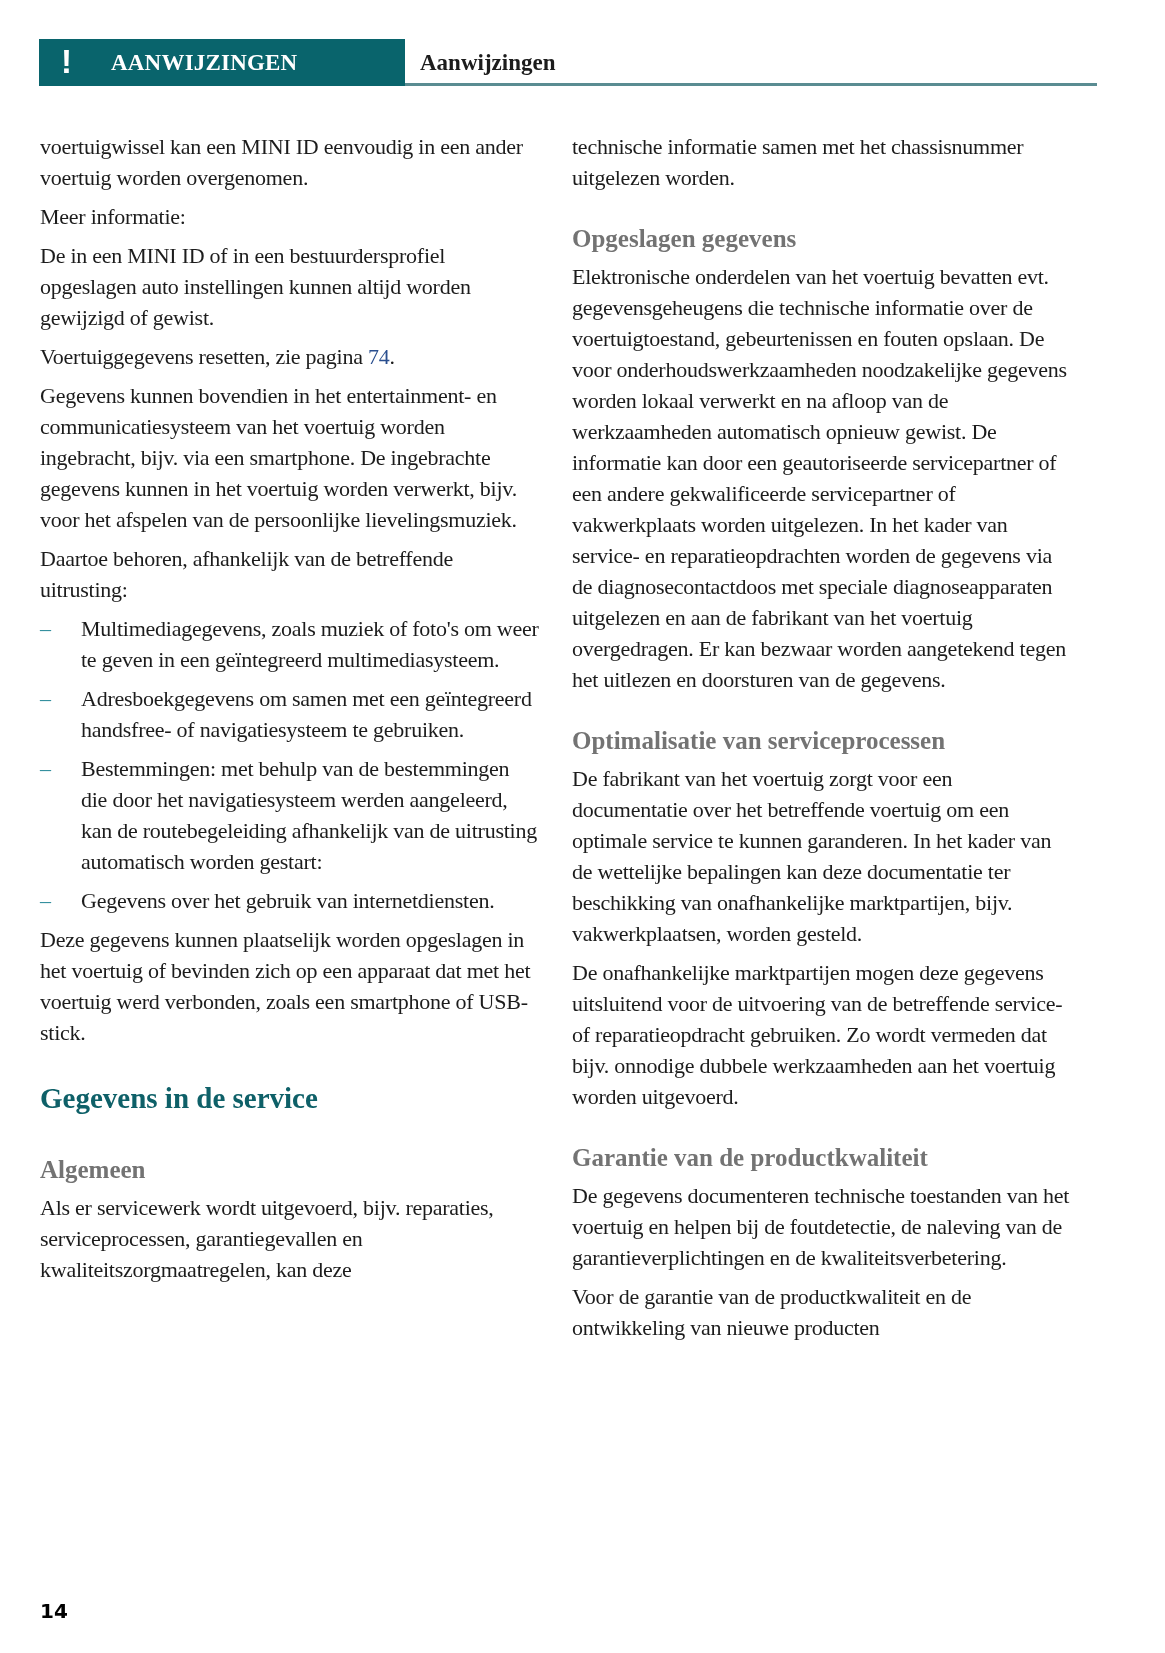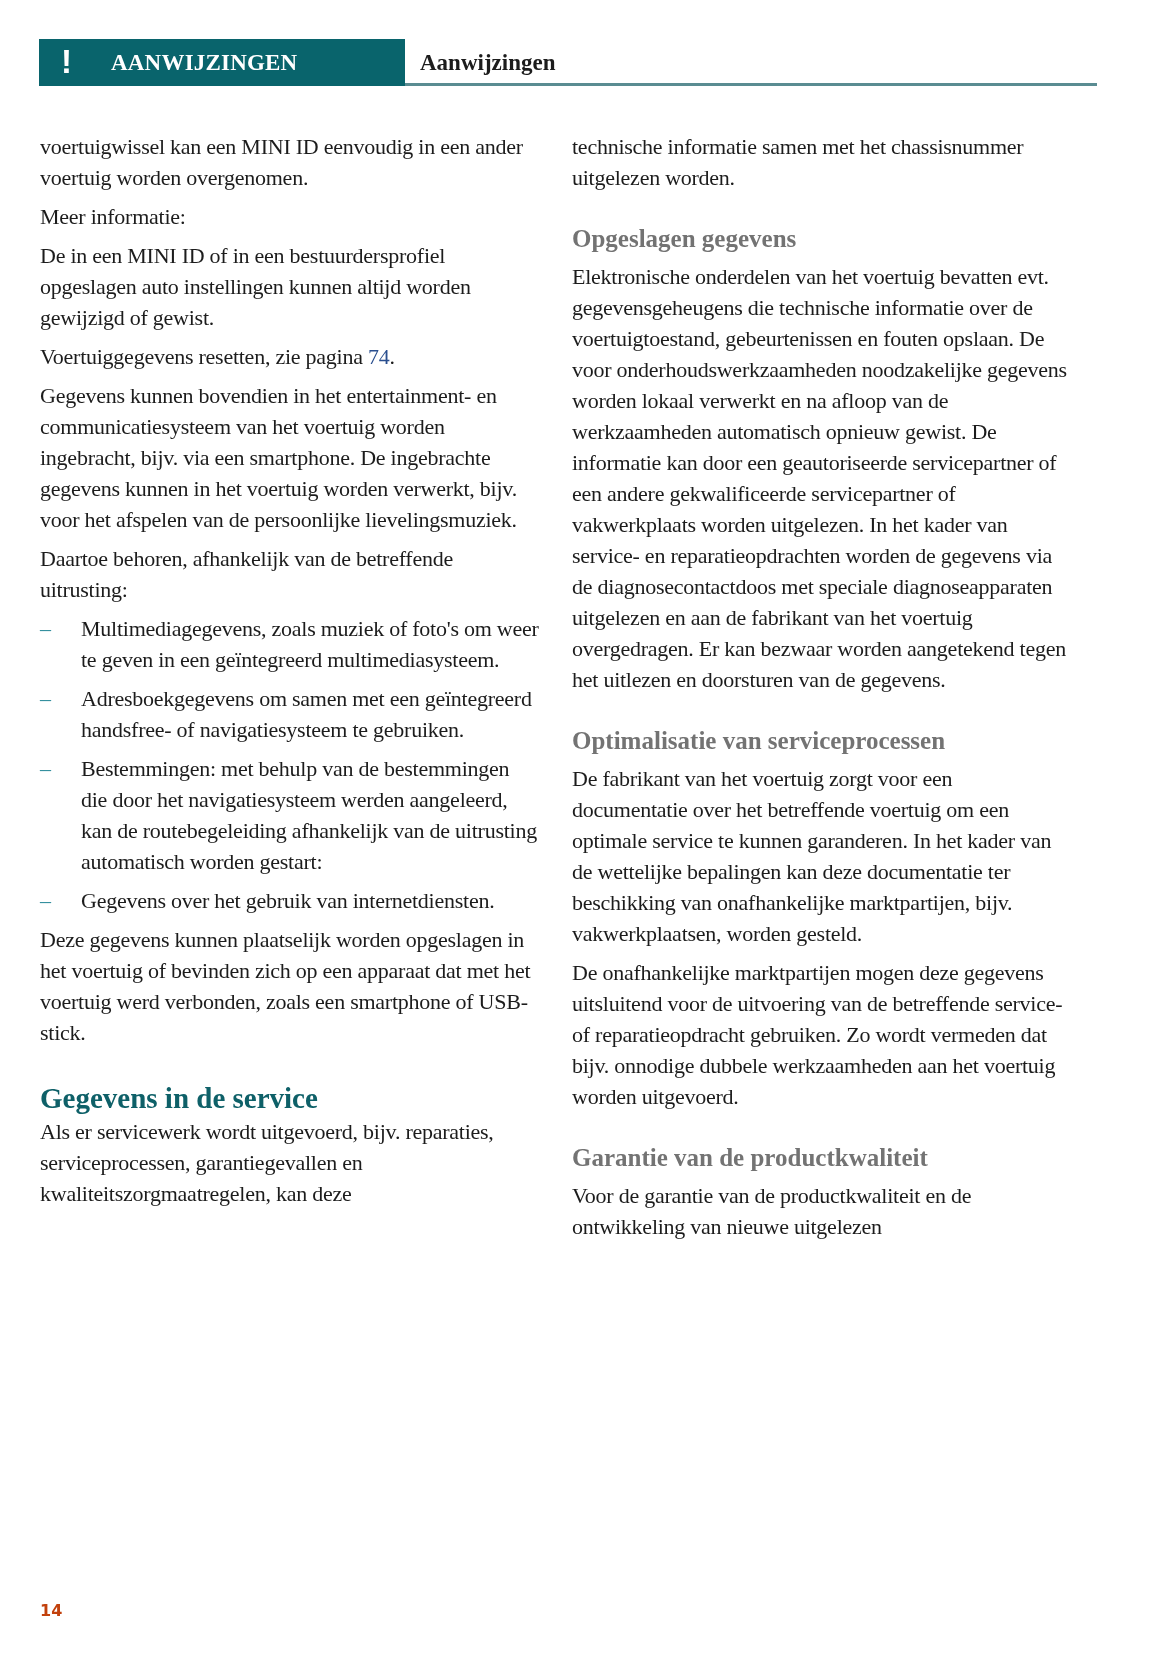--- a/index.html
+++ b/index.html
@@ -49,21 +49,21 @@
   ul.dash li {
     position: relative; padding-left: 41px; margin-bottom: 8px;
     font-size: 22px; line-height: 31px; letter-spacing: -0.25px;
     font-family: "Liberation Serif", serif;
   }
   ul.dash li .dash-mark {
     position: absolute; left: 0; top: 0; color: #2a8a9a;
   }
   .page-number {
     position: absolute; left: 40px; top: 1596px; font-family: "DejaVu Sans", sans-serif;
-    font-weight: bold; font-size: 16px; line-height: 30px; color: #c2410c;
+    font-weight: bold; font-size: 20px; line-height: 30px; color: #000000;
   }
 </style>
 </head>
 <body>
 
 <div class="header">
   <div class="header-tab">
     <span class="bang">!</span>
     <span class="tab-title">AANWIJZINGEN</span>
   </div>
@@ -81,30 +81,32 @@
   <p>Daartoe behoren, afhankelijk van de betreffende uitrusting:</p>
   <ul class="dash">
     <li><span class="dash-mark">–</span><span>Multimediagegevens, zoals muziek of foto's om weer te geven in een geïntegreerd multimediasysteem.</span></li>
     <li><span class="dash-mark">–</span><span>Adresboekgegevens om samen met een geïntegreerd handsfree- of navigatiesysteem te gebruiken.</span></li>
     <li><span class="dash-mark">–</span><span>Bestemmingen: met behulp van de bestemmingen die door het navigatiesysteem werden aangeleerd, kan de routebegeleiding afhankelijk van de uitrusting automatisch worden gestart:</span></li>
     <li><span class="dash-mark">–</span><span>Gegevens over het gebruik van internetdiensten.</span></li>
   </ul>
   <p>Deze gegevens kunnen plaatselijk worden opgeslagen in het voertuig of bevinden zich op een apparaat dat met het voertuig werd verbonden, zoals een smartphone of USB-stick.</p>
 
   <h2>Gegevens in de service</h2>
+  <h3>Algemeen</h3>
   <p>Als er servicewerk wordt uitgevoerd, bijv. reparaties, serviceprocessen, garantiegevallen en kwaliteitszorgmaatregelen, kan deze</p>
 </div>
 
 <div class="col col-right">
   <p>technische informatie samen met het chassisnummer uitgelezen worden.</p>
 
   <h3>Opgeslagen gegevens</h3>
   <p>Elektronische onderdelen van het voertuig bevatten evt. gegevensgeheugens die technische informatie over de voertuigtoestand, gebeurtenissen en fouten opslaan. De voor onderhoudswerkzaamheden noodzakelijke gegevens worden lokaal verwerkt en na afloop van de werkzaamheden automatisch opnieuw gewist. De informatie kan door een geautoriseerde servicepartner of een andere gekwalificeerde servicepartner of vakwerkplaats worden uitgelezen. In het kader van service- en reparatieopdrachten worden de gegevens via de diagnosecontactdoos met speciale diagnoseapparaten uitgelezen en aan de fabrikant van het voertuig overgedragen. Er kan bezwaar worden aangetekend tegen het uitlezen en doorsturen van de gegevens.</p>
 
   <h3>Optimalisatie van serviceprocessen</h3>
   <p>De fabrikant van het voertuig zorgt voor een documentatie over het betreffende voertuig om een optimale service te kunnen garanderen. In het kader van de wettelijke bepalingen kan deze documentatie ter beschikking van onafhankelijke marktpartijen, bijv. vakwerkplaatsen, worden gesteld.</p>
   <p>De onafhankelijke marktpartijen mogen deze gegevens uitsluitend voor de uitvoering van de betreffende service- of reparatieopdracht gebruiken. Zo wordt vermeden dat bijv. onnodige dubbele werkzaamheden aan het voertuig worden uitgevoerd.</p>
 
   <h3>Garantie van de productkwaliteit</h3>
-  <p>Voor de garantie van de productkwaliteit en de ontwikkeling van nieuwe uitgelezen</p>
+  <p>De gegevens documenteren technische toestanden van het voertuig en helpen bij de foutdetectie, de naleving van de garantieverplichtingen en de kwaliteitsverbetering.</p>
+  <p>Voor de garantie van de productkwaliteit en de ontwikkeling van nieuwe producten</p>
 </div>
 
 <div class="page-number">14</div>
 
 </body></html>

